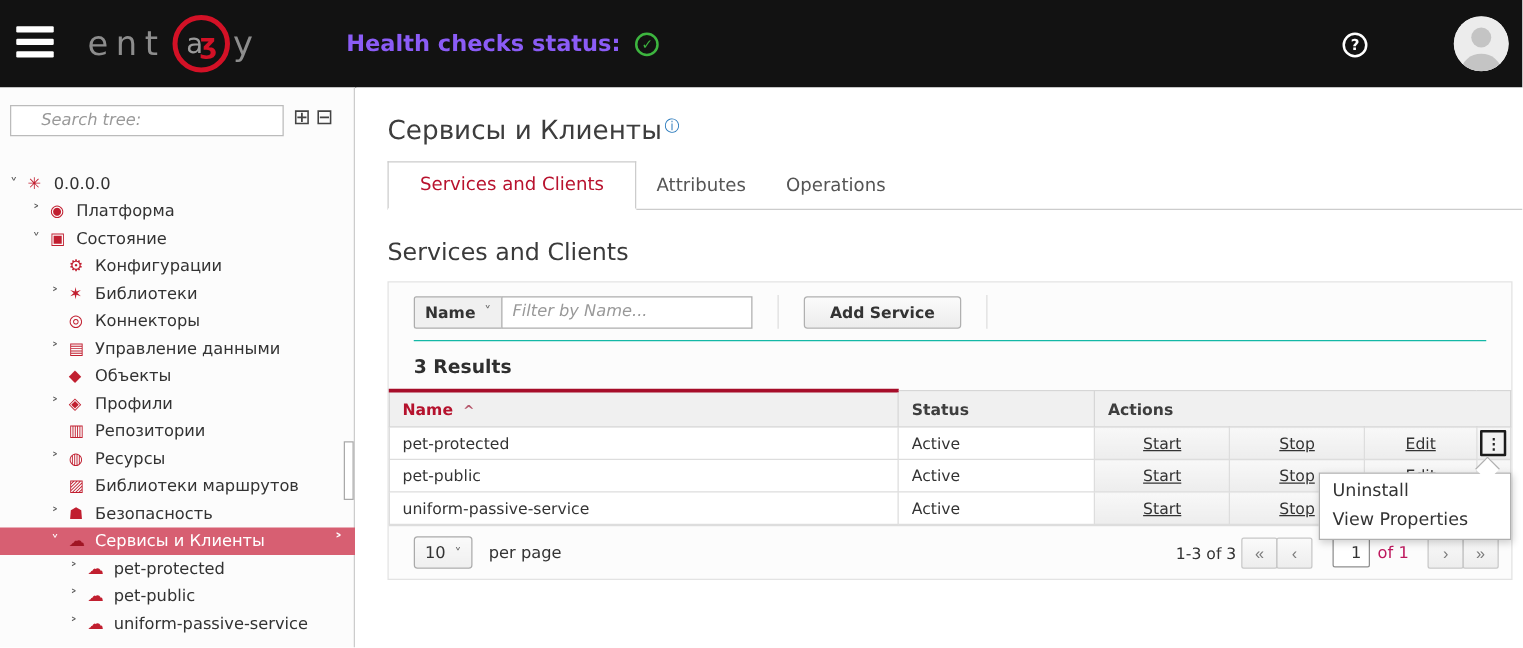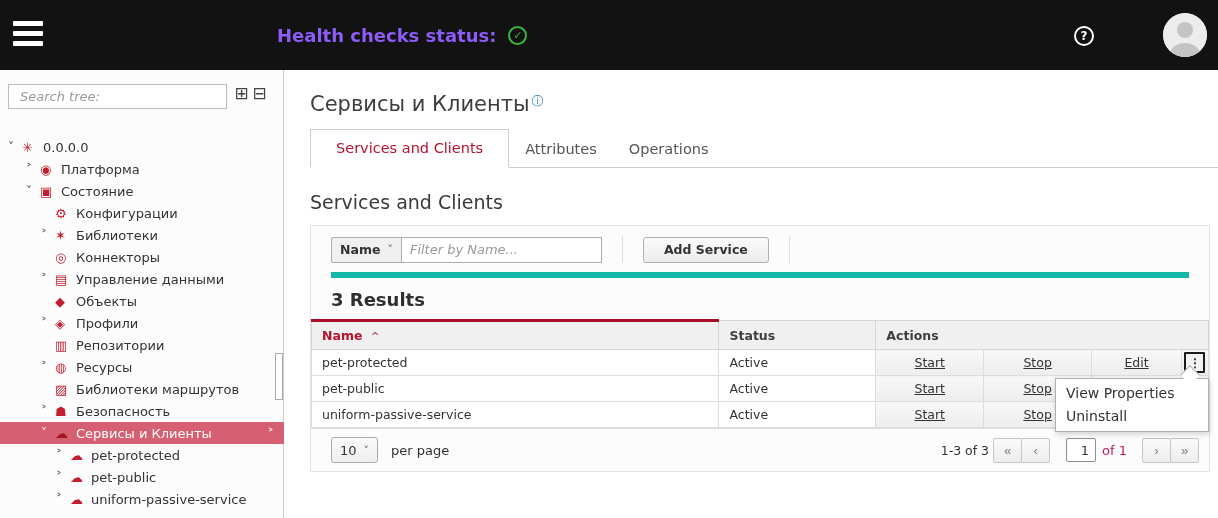--- a/index.html
+++ b/index.html
@@ -25,21 +25,21 @@
   .help { position:absolute; left:1074px; top:26px; width:20px; height:20px; border:2px solid #fff;
           border-radius:50%; color:#fff; font-size:12px; font-weight:bold;
           display:flex; align-items:center; justify-content:center; cursor:pointer; }
   .avatar { position:absolute; left:1163px; top:13px; width:44px; height:44px; border-radius:50%;
             background:#ececec; overflow:hidden; cursor:pointer; }
 
   
   .sidebar { position:absolute; left:0; top:70px; width:284px; height:448px;
              background:#fcfcfc; border-right:1px solid #ccc; }
   .tree-search { position:absolute; left:8px; top:14px; width:219px; height:25px;
-                 border:1px solid #bbb; background:#fff; padding:0 11px;
+                 border:1px solid #bbb; background:#fff; padding:0 24px;
                  font-size:13px; font-style:italic; color:#333;
                  font-family:"DejaVu Sans","Liberation Sans",sans-serif; }
   .tree-search::placeholder { color:#999; }
   .tree-btn { position:absolute; top:15px; width:17px; height:17px; font-size:17px; line-height:17px;
               color:#444; cursor:pointer; background:none; border:none; }
   .tree-btn.expand { left:233px; } .tree-btn.collapse { left:251px; }
   .tree { position:absolute; left:0; top:66px; width:284px; }
   .trow { height:22px; display:flex; align-items:center; font-size:13px; color:#333; cursor:pointer;
           position:relative; }
   .trow.lvl0 { padding-left:8px; }  .trow.lvl1 { padding-left:26px; }
@@ -72,22 +72,22 @@
               border-radius:2px 0 0 2px; cursor:pointer; }
   .f-select .caret { margin-left:7px; font-size:11px; color:#666; font-weight:normal; }
   .f-input { height:26px; width:201px; border:1px solid #adadad; margin-left:-1px; padding:0 8px;
              font-size:13px; font-style:italic; color:#333; background:#fff;
              font-family:"DejaVu Sans","Liberation Sans",sans-serif; }
   .f-input::placeholder { color:#999; }
   .v-div { width:1px; height:27px; background:#ddd; margin:0 20px; }
   .btn { height:26px; border:1px solid #b0b0b0; border-radius:3px; padding:0 20px;
          background:linear-gradient(#fbfbfb,#ececec); font-size:12.5px; font-weight:bold; color:#333;
          cursor:pointer; font-family:"DejaVu Sans","Liberation Sans",sans-serif; }
-  .results-row { margin:0 20px 0 20px; border-top:6px solid #14b8a6; padding:11px 0 9px;
-                 font-size:18px; font-weight:bold; color:#2f2f2f; }
+  .results-row { margin:0 20px 0 20px; border-top:1px solid #14b8a6; padding:11px 0 9px;
+                 font-size:15px; font-weight:bold; color:#2f2f2f; }
 
   table.grid { width:100%; border-collapse:collapse; font-size:12.5px; }
   .grid th { background:#f0f0f0; border:1px solid #d6d6d6; text-align:left;
              padding:7px 10px 6px; color:#3e3e3e; font-weight:bold; }
   .grid th.col-name { color:#b5122d; border-top:3px solid #a60d29; padding-top:5px; width:408px; cursor:pointer; }
   .grid th.col-status { width:157px; }
   .grid .sort-caret { font-size:11px; color:#b5566a; margin-left:8px; }
   .grid td { border:1px solid #ddd; background:#fff; padding:0 10px; height:26px; color:#333; }
   .grid td.act { width:108px; text-align:center; background:linear-gradient(#f8f8f8,#ededed);
                  cursor:pointer; padding:0;text-decoration:underline; }
@@ -123,20 +123,28 @@
 </style>
 </head>
 <body>
 
 <div class="topbar">
   <div class="hamburger">
       <i></i>
       <i></i>
       <i></i>
     </div>
+  <div class="logo">
+    <span class="lg-txt">ent</span>
+      <span class="lg-ring">
+        <span class="lg-a">a</span>
+        <span class="lg-z">ʒ</span>
+      </span>
+      <span class="lg-txt">y</span>
+  </div>
   <div class="health">
     <span class="health-label">Health checks status:</span>
     <span class="health-ok">✓</span>
   </div>
   <div class="help">?</div>
   <div class="avatar">
     <svg width="44" height="44" viewBox="0 0 44 44">
       <circle cx="22" cy="22" r="22" fill="#ececec"></circle>
       <circle cx="22" cy="17" r="8" fill="#c4c4c4"></circle>
       <path d="M6 44 a16 14 0 0 1 32 0 z" fill="#c4c4c4"></path>
@@ -317,17 +325,17 @@
         <button class="pg-btn">‹</button>
         <input class="pg-input" value="1" style="">
         <span class="pg-of">of 1</span>
         <button class="pg-btn">›</button>
         <button class="pg-btn">»</button>
       </div>
     </div>
 
     <div class="ctx-notch"></div>
     <div class="ctx-menu">
+      <div class="ctx-item">Uninstall</div>
       <div class="ctx-item">View Properties</div>
-      <div class="ctx-item">Uninstall</div>
     </div>
   </div>
 </div>
 
 </body></html>

